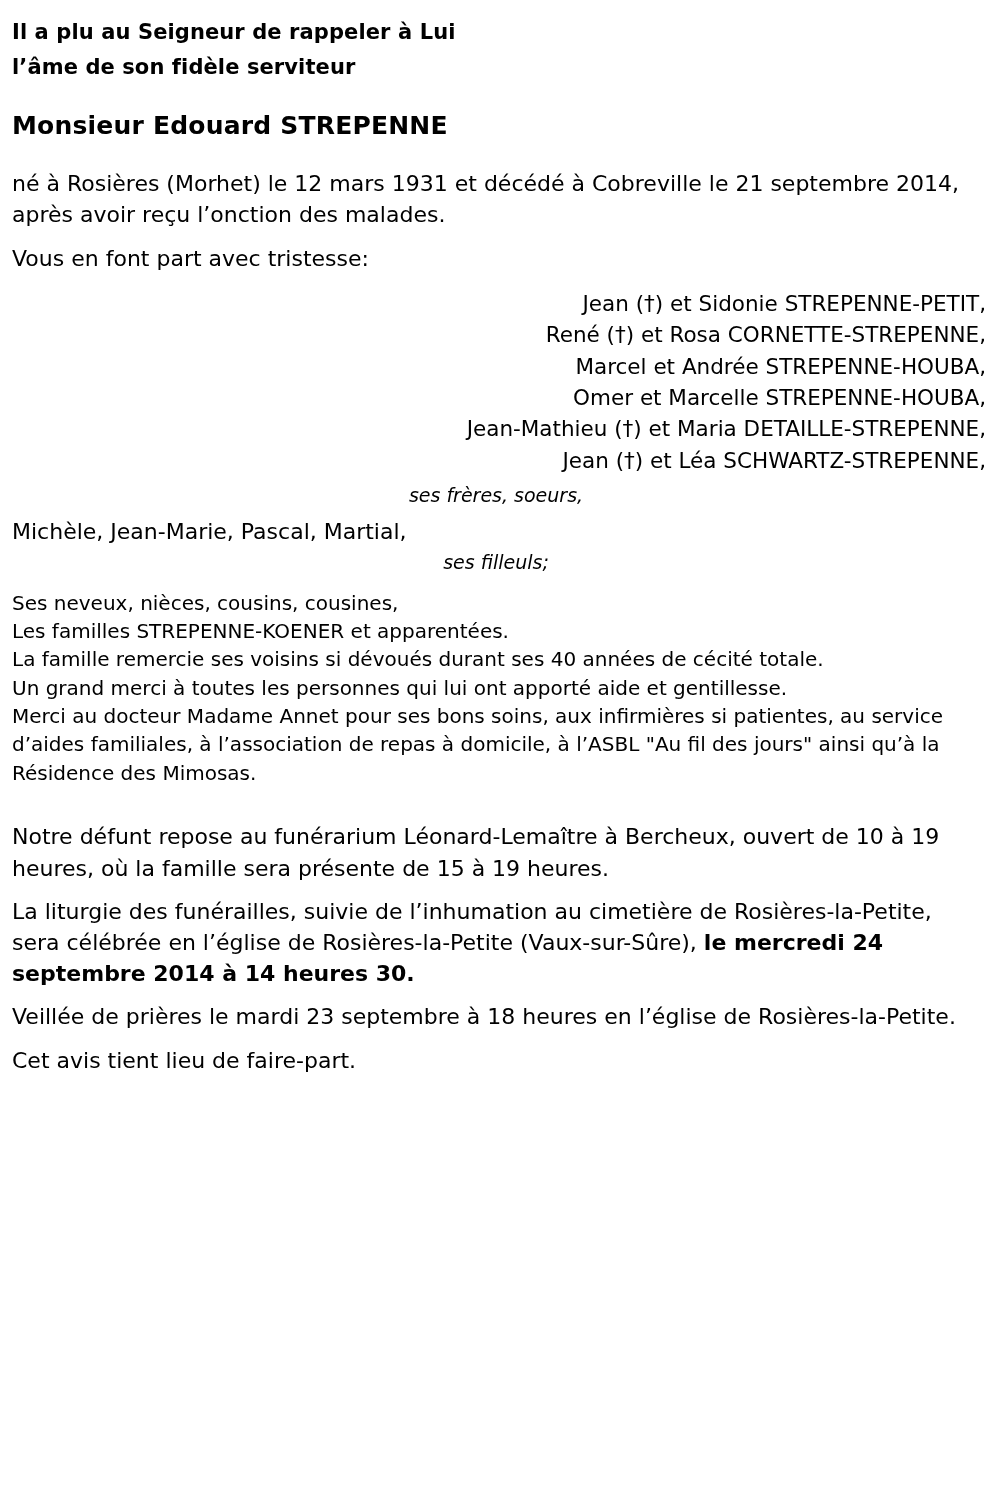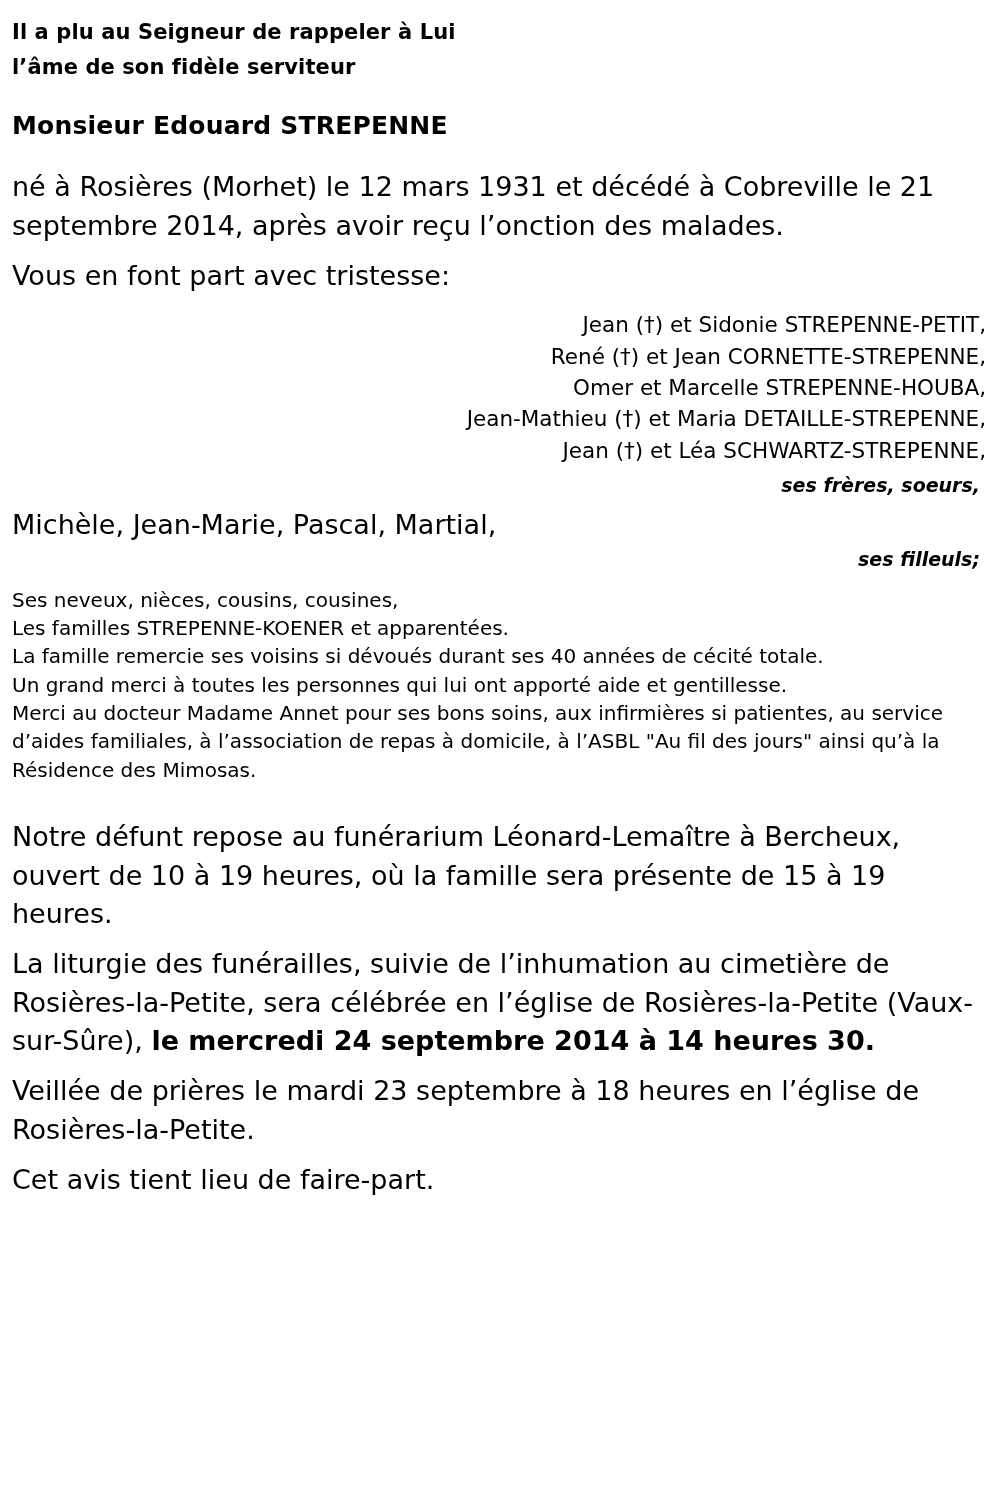--- a/index.html
+++ b/index.html
@@ -41,21 +41,21 @@
     font-size: 25px;
     font-weight: bold;
     line-height: 1.05;
     margin: 0;
     padding: 26px 0 17px 0;
     letter-spacing: 0.2px;
   }
 
   
   .para {
-    font-size: 27px;
+    font-size: 22px;
     line-height: 1.42;
     margin: 0;
     padding: 12px 0 0 0;
     max-width: 990px;
   }
   .para.tight {
     padding-top: 0;
   }
 
   
@@ -67,23 +67,22 @@
     line-height: 1.46;
     white-space: nowrap;
     text-align: right;
   }
 
   
   .relation {
     font-size: 19px;
     font-style: italic;
     line-height: 1.45;
-    text-align: right;
+    text-align: center;
     padding: 6px 6px 0 0;
-    font-weight: bold;
   }
   .relation .rel-line {
     display: block;
   }
   .relation.filleuls {
     padding-top: 2px;
   }
 
   
   .line-block {
@@ -115,21 +114,22 @@
   <p class="intro-line second">l’âme de son fidèle serviteur</p>
 
   <h1 class="deceased-name">Monsieur Edouard STREPENNE</h1>
 
   <p class="para">né à Rosières (Morhet) le 12 mars 1931 et décédé à Cobreville le 21 septembre 2014, après avoir reçu l’onction des malades.</p>
 
   <p class="para">Vous en font part avec tristesse:</p>
 
   <div class="name-list">
     <div class="name-row">Jean (†) et Sidonie STREPENNE-PETIT,</div>
-    <div class="name-row">René (†) et Jean CORNETTE-STREPENNE,</div>
+    <div class="name-row">René (†) et Rosa CORNETTE-STREPENNE,</div>
+    <div class="name-row">Marcel et Andrée STREPENNE-HOUBA,</div>
     <div class="name-row">Omer et Marcelle STREPENNE-HOUBA,</div>
     <div class="name-row">Jean-Mathieu (†) et Maria DETAILLE-STREPENNE,</div>
     <div class="name-row">Jean (†) et Léa SCHWARTZ-STREPENNE,</div>
   </div>
 
   <div class="relation">
     <span class="rel-line">ses frères, soeurs,</span>
   </div>
 
   <p class="para after-relation">Michèle, Jean-Marie, Pascal, Martial,</p>

